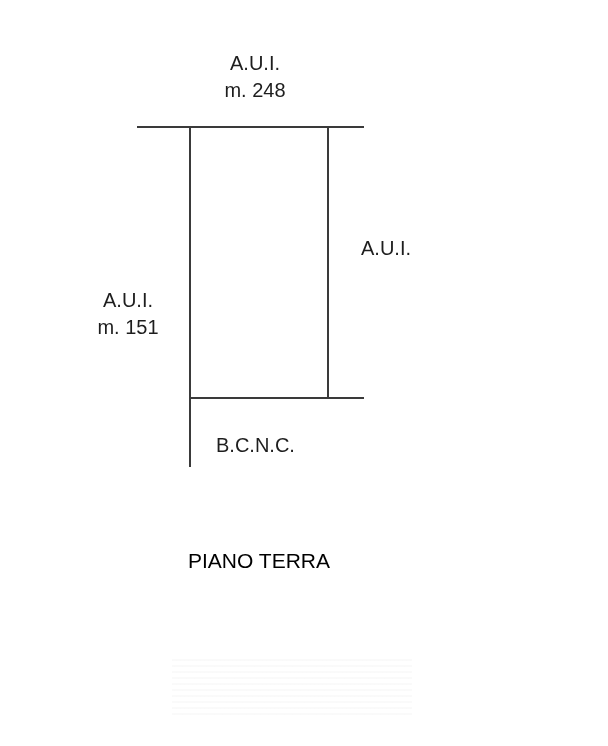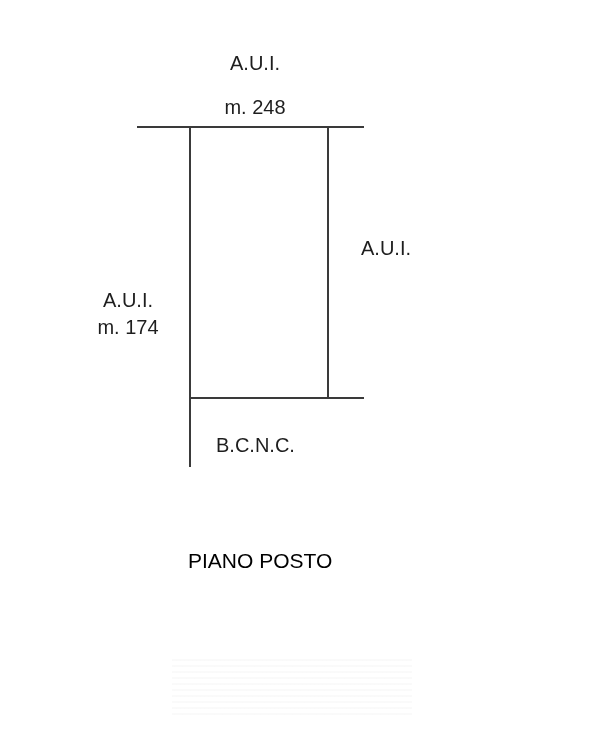--- a/index.html
+++ b/index.html
@@ -50,35 +50,35 @@
 
 <div>
 
   <div class="line hline" style="left:137px; top:126px; width:227px;"></div>
   <div class="line hline" style="left:190px; top:397px; width:174px;"></div>
   <div class="line vline" style="left:189px; top:126px; height:341px;"></div>
   <div class="line vline" style="left:327px; top:126px; height:273px;"></div>
 
   <div class="label" style="left:205px; top:52px; width:100px;">
     <div>A.U.I.</div>
-    <div style="margin-top:22px;">m. 248</div>
+    <div style="margin-top:5px;">m. 248</div>
   </div>
 
   <div class="label" style="left:205px; top:224px; width:110px; line-height:20px;">
   </div>
 
   <div class="label" style="left:355px; top:237px; width:62px;">
     <div>A.U.I.</div>
   </div>
 
   <div class="label" style="left:88px; top:289px; width:80px;">
     <div>A.U.I.</div>
-    <div style="margin-top:5px;">m. 174</div>
+    <div style="margin-top:5px;">m. 151</div>
   </div>
 
   <div class="label" style="left:216px; top:434px; width:90px; text-align:left;">
     <div>B.C.N.C.</div>
   </div>
 
-  <div class="title" style="left:188px; top:549px;">PIANO POSTO</div>
+  <div class="title" style="left:188px; top:549px;">PIANO TERRA</div>
 
   <div class="watermark"></div>
 </div>
 
 </body></html>

